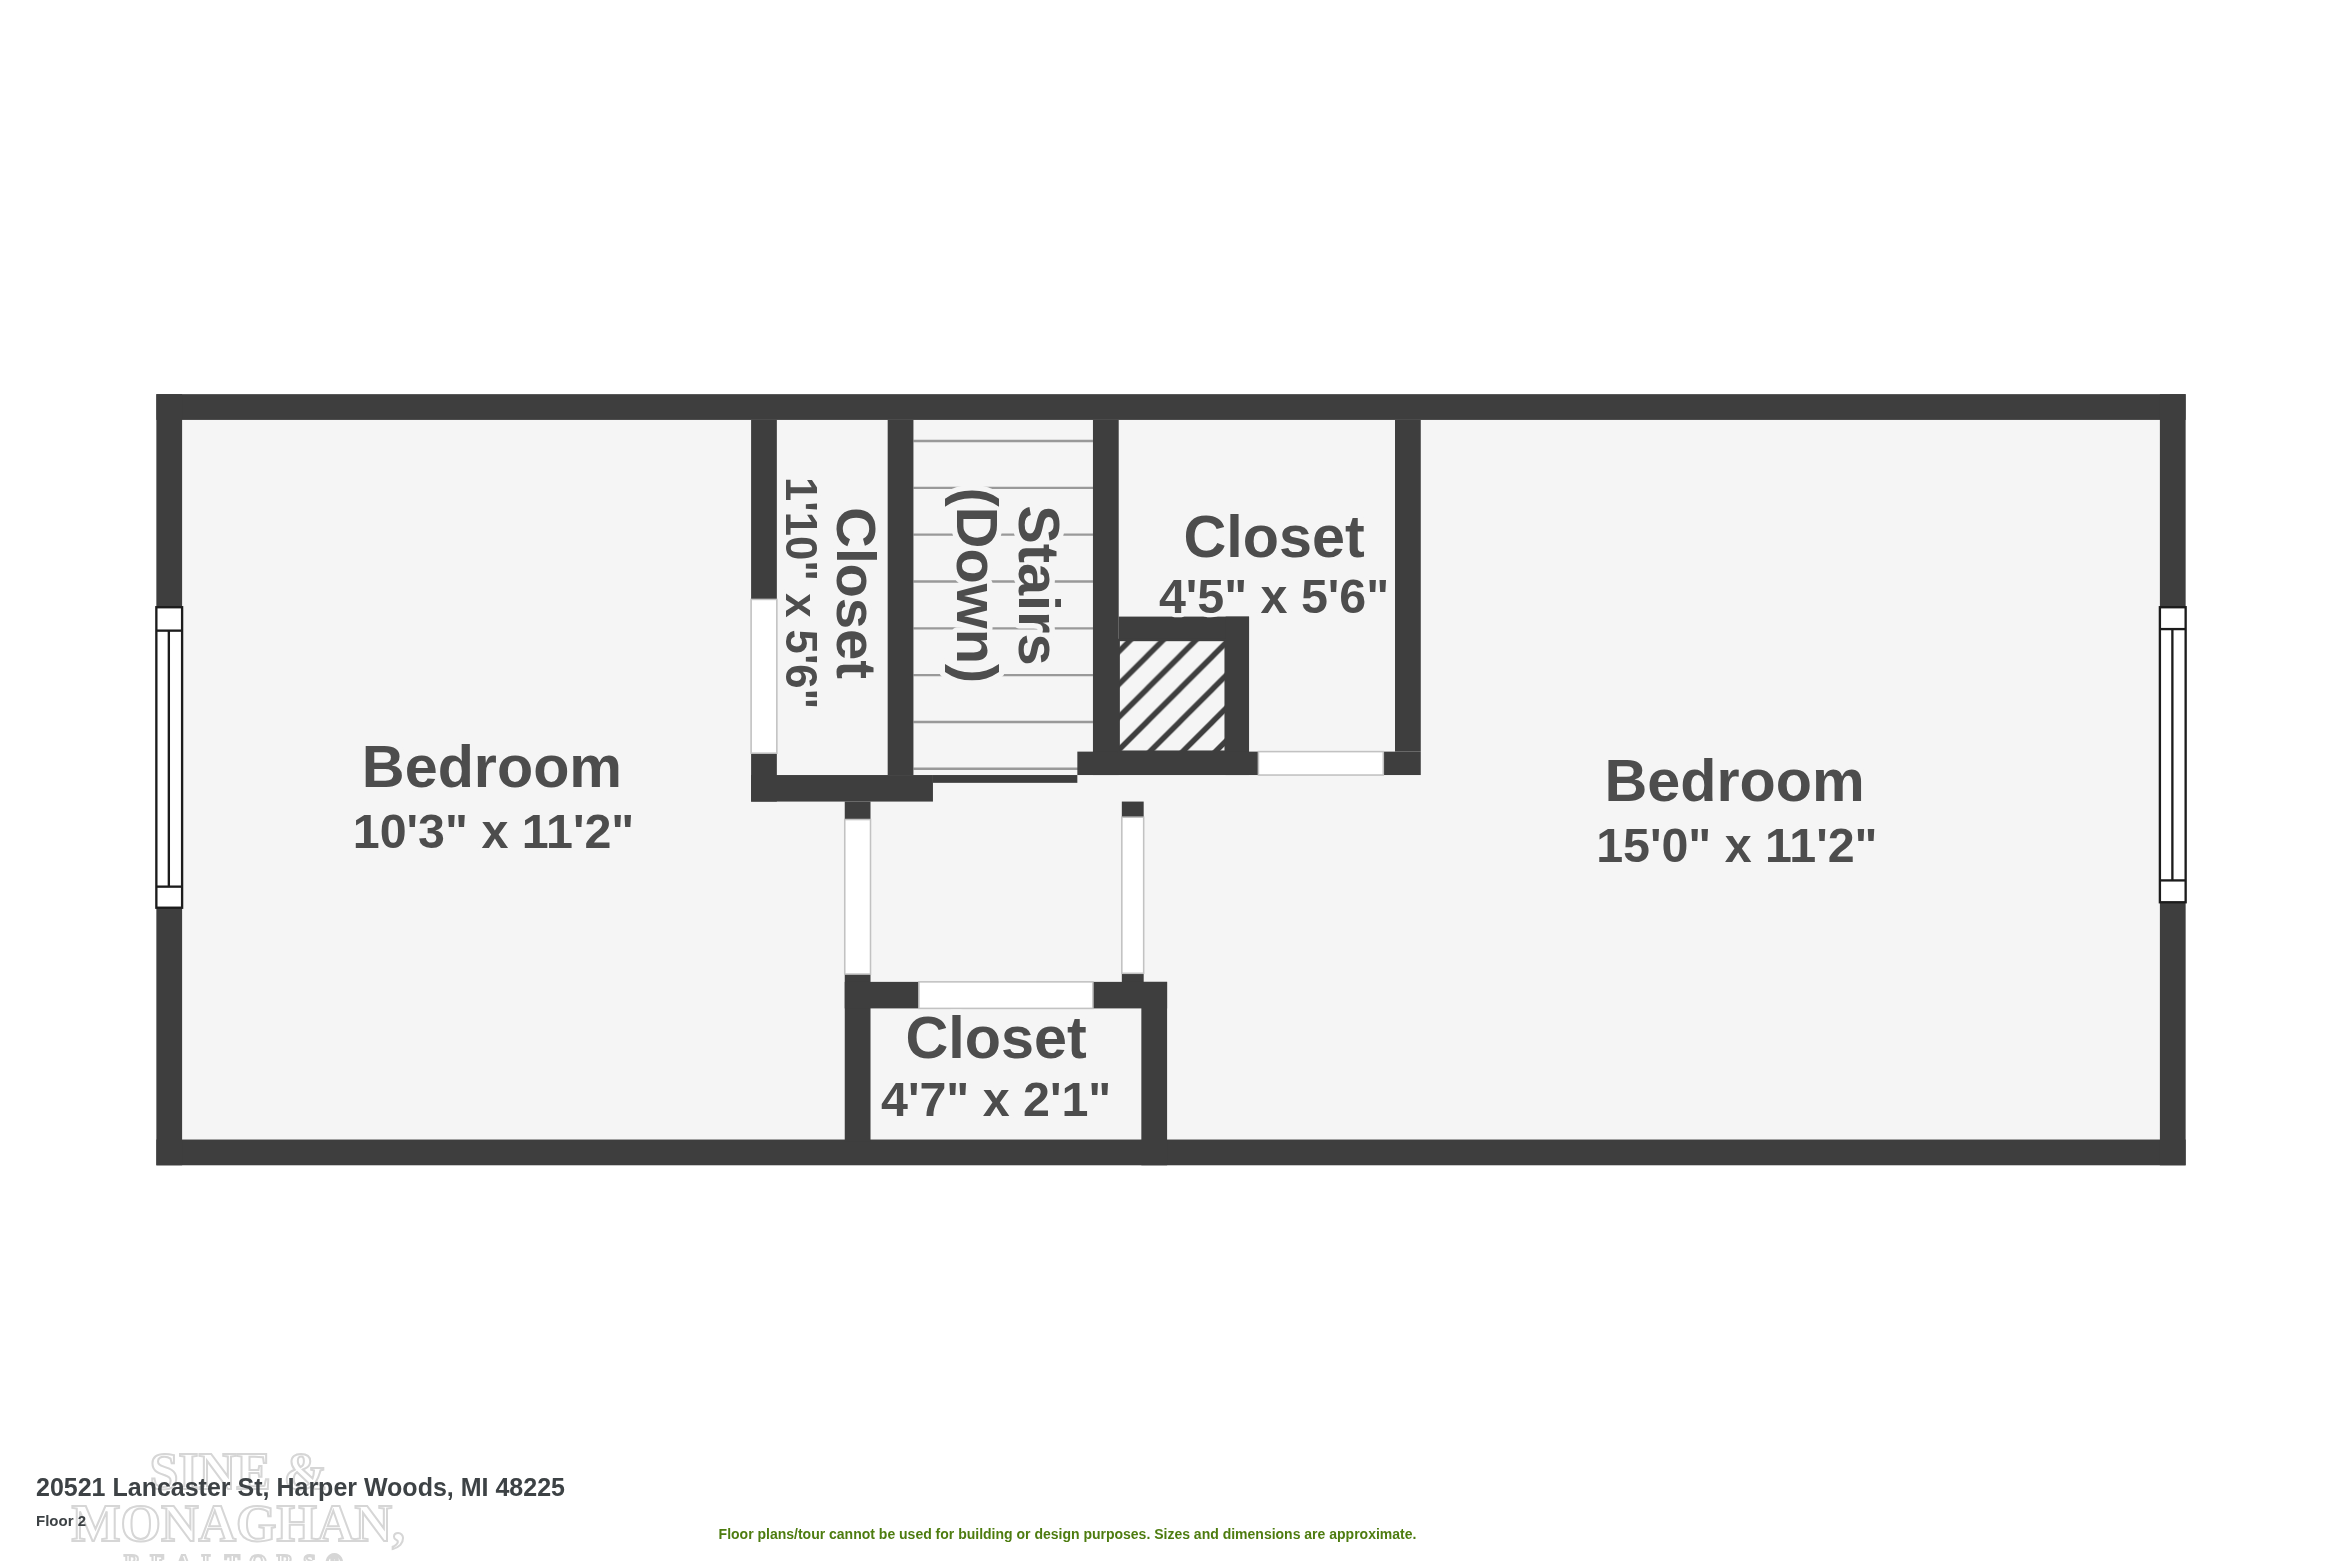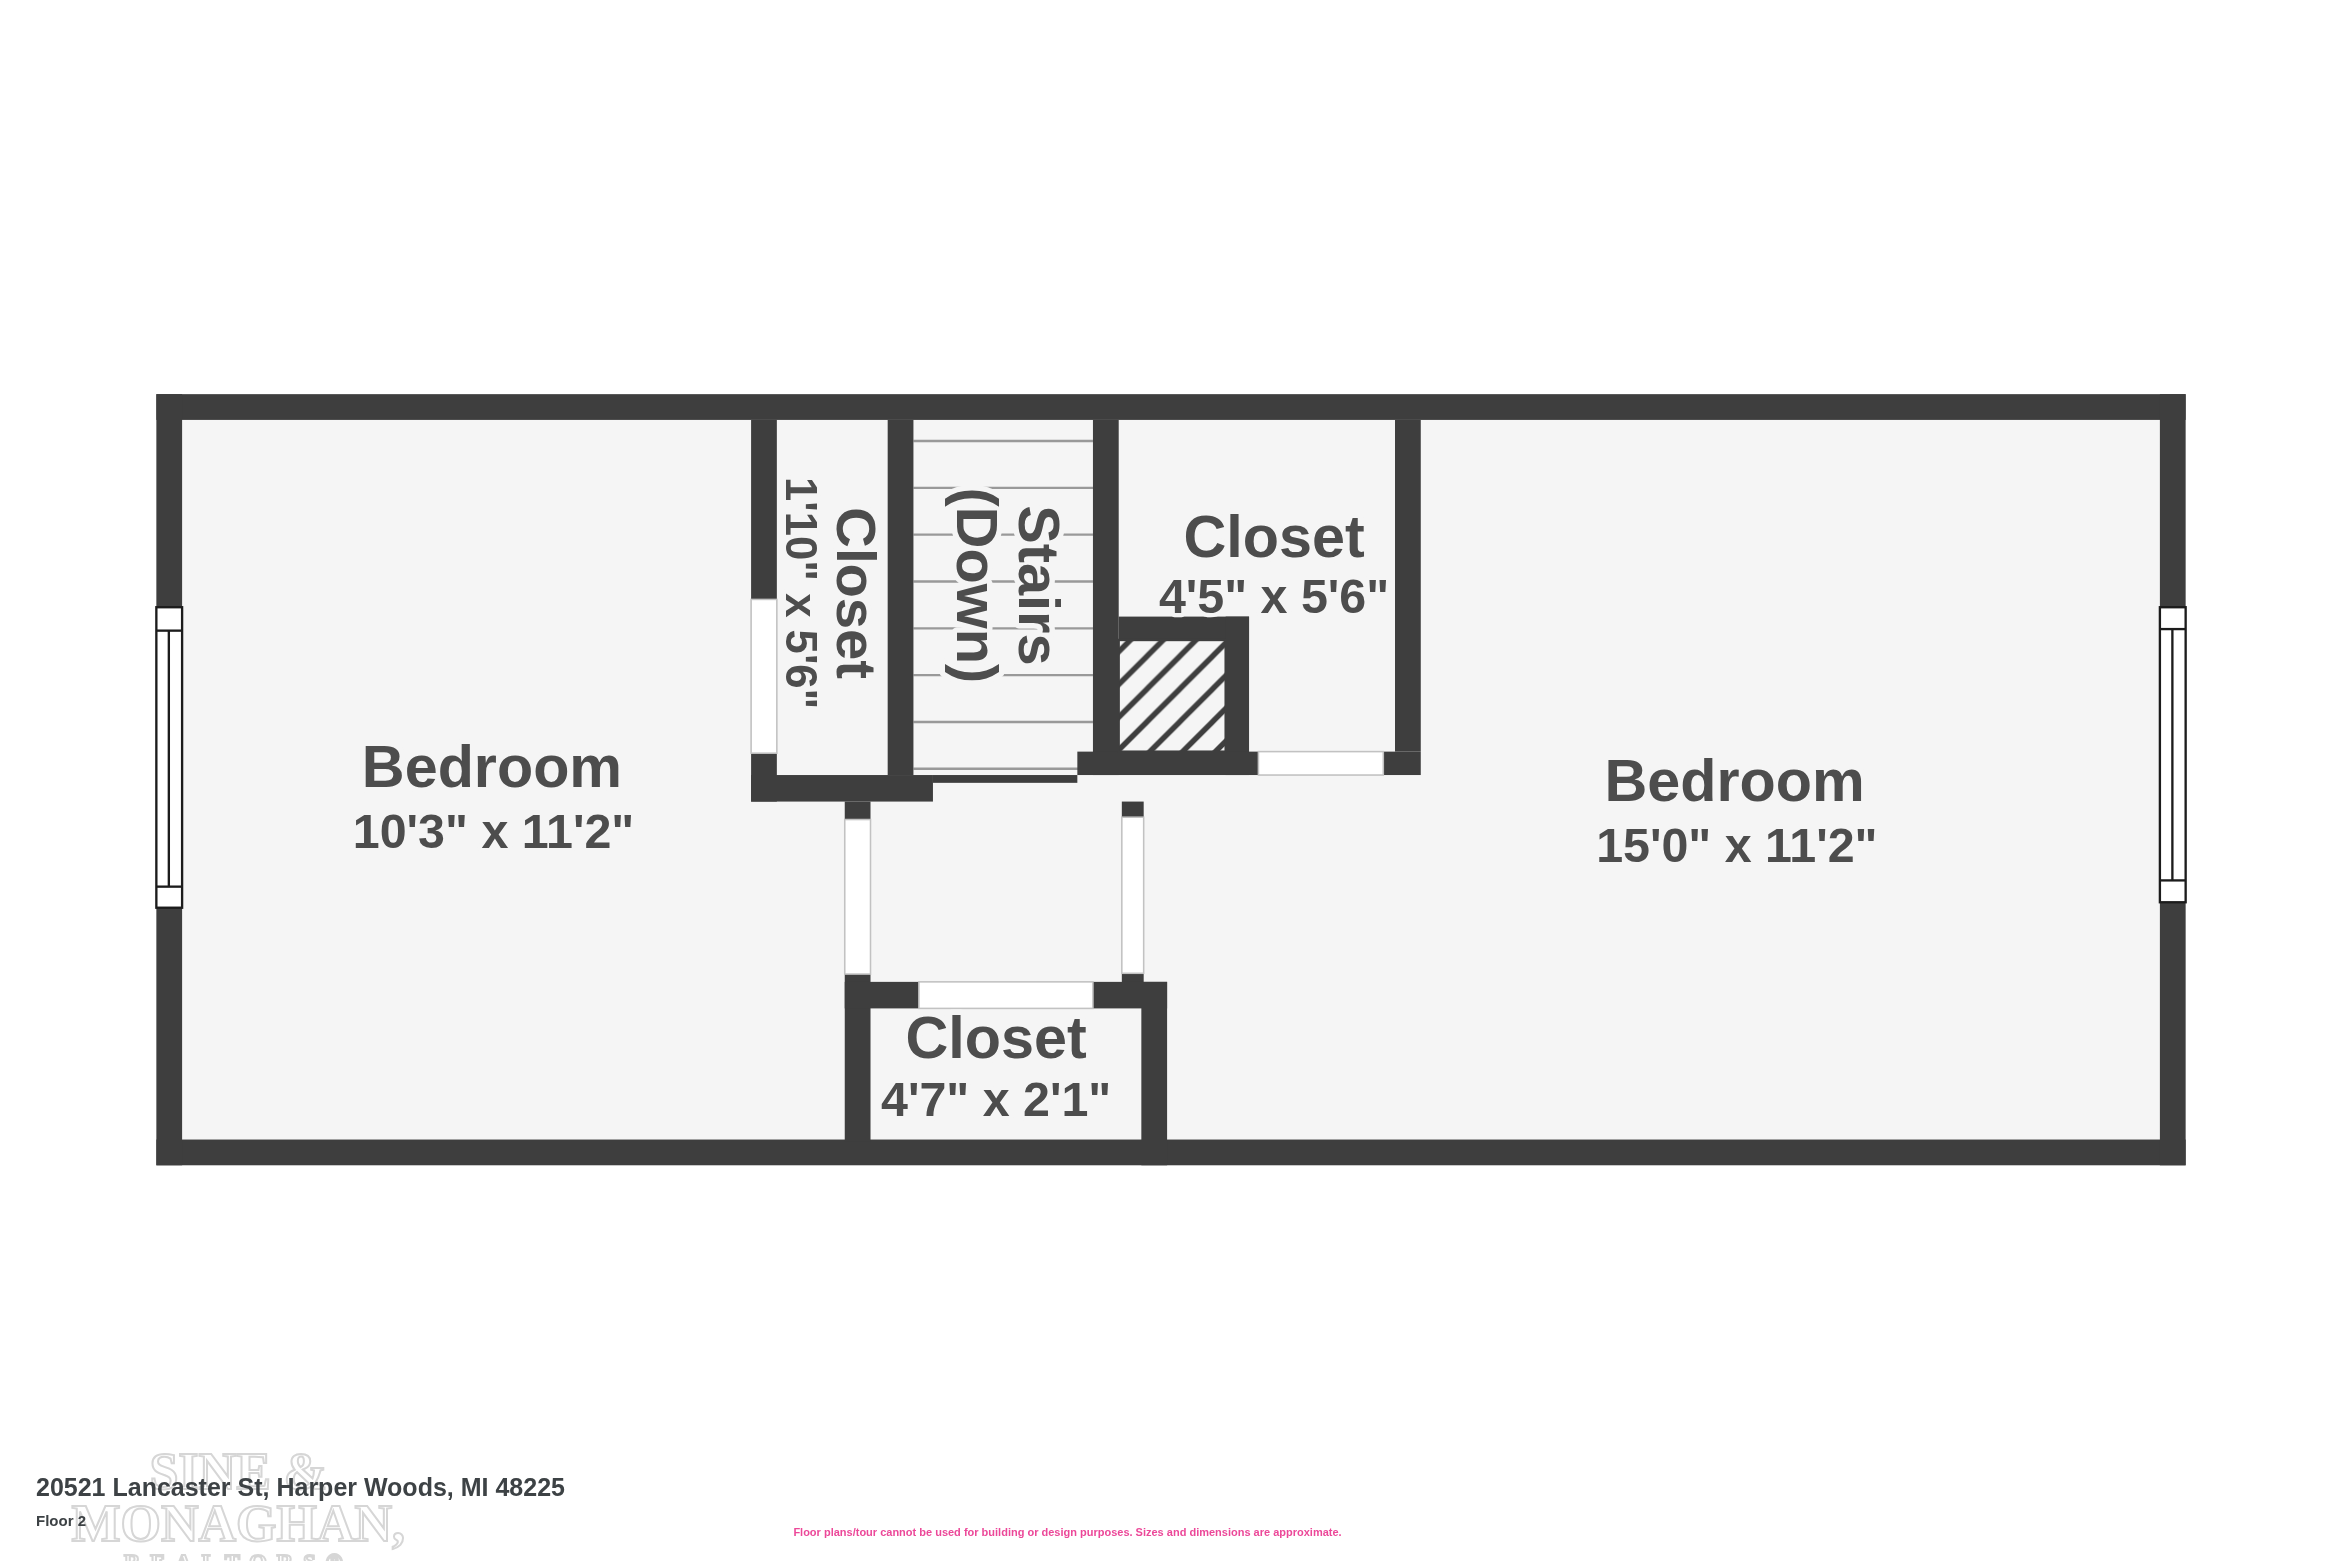--- a/index.html
+++ b/index.html
@@ -19,21 +19,21 @@
 
   
   .watermark{position:absolute;left:7.8px;top:1446px;width:461px;text-align:center;
              font-family:"Liberation Serif","DejaVu Serif",serif;font-weight:700;
              color:#ffffff;-webkit-text-stroke:2px #d6d6d6;pointer-events:none;}
   .wm-big{font-size:52px;line-height:52px;}
   .wm-small{font-size:22.6px;line-height:22px;letter-spacing:10px;margin-top:1.6px;}
   .address{position:absolute;left:36px;top:1473px;font-size:25px;font-weight:700;color:#3d4245;}
   .floor-label{position:absolute;left:36px;top:1512px;font-size:15px;font-weight:700;color:#3d4245;}
   .disclaimer{position:absolute;left:0;top:1526px;width:2135px;text-align:center;
-              font-size:11px;font-weight:700;color:#ec4899;}
+              font-size:14px;font-weight:700;color:#4d7c0f;}
 </style>
 </head>
 <body>
 
 <div class="canvas">
 
   <div class="watermark">
     <div class="wm-big">SINE &amp;</div>
     <div class="wm-big">MONAGHAN,</div>
     <div class="wm-small">REALTORS®</div>

